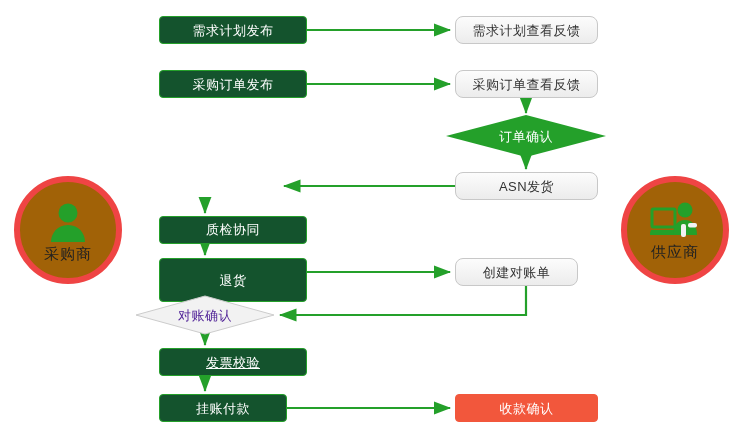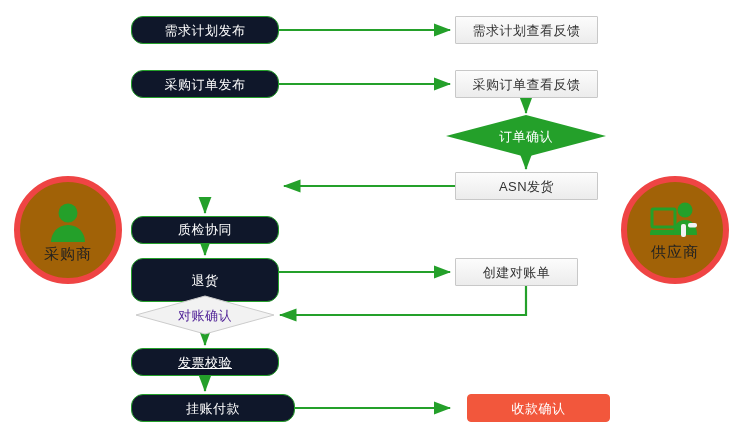--- a/index.html
+++ b/index.html
@@ -31,38 +31,38 @@
     display: flex;
     align-items: center;
     justify-content: center;
     text-align: center;
     font-size: 13px;
     line-height: 1;
     letter-spacing: 0.5px;
     z-index: 5;
   }
   .node.green {
-    background: #0f172a;
+    background: #14532d;
     color: #ffffff;
-    border-radius: 12px;
+    border-radius: 4px;
     border: 1px solid #24a02a;
+    margin-left: 28px;
   }
   .node.plain {
     background: #f2f2f2;
     color: #333333;
     border: 1px solid #c8c8c8;
-    border-radius: 1px;
+    border-radius: 8px;
     background-image: linear-gradient(#fcfcfc, #ececec);
   }
   .node.red {
     background: #f2573c;
     color: #ffffff;
     border-radius: 4px;
     border: 1px solid #f2573c;
-    margin-left: 12px;
   }
   .diamond-wrap {
     position: absolute;
     z-index: 5;
   }
   .diamond-wrap svg {
     position: absolute;
     left: 0;
     top: 0;
   }
@@ -199,17 +199,17 @@
 
   <div class="diamond-wrap plain" style="left:135px; top:295px; width:140px; height:40px;">
     <svg width="140" height="40" viewBox="0 0 140 40">
       <polygon points="70,1 139,20 70,39 1,20" fill="#f2f2f2" stroke="#cccccc" stroke-width="1"></polygon>
     </svg>
     <div class="diamond-label">对账确认</div>
   </div>
 
   <div class="node green" style="left:131px; top:348px; width:148px; height:28px;text-decoration:underline;">发票校验</div>
 
-  <div class="node green" style="left:131px; top:394px; width:164px; height:28px;">挂账付款</div>
+  <div class="node green" style="left:131px; top:394px; width:128px; height:28px;">挂账付款</div>
 
   <div class="node red" style="left:455px; top:394px; width:143px; height:28px;">收款确认</div>
 
 </div>
 
 </body></html>

